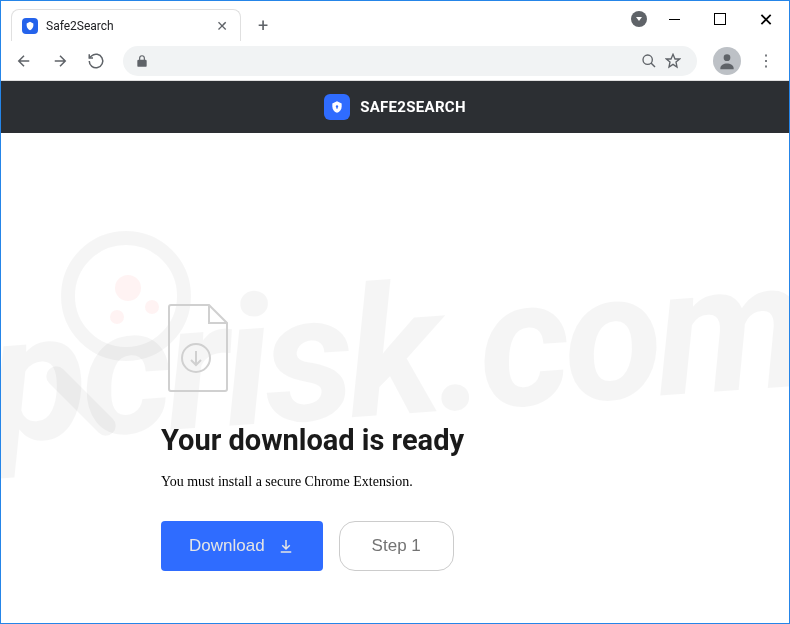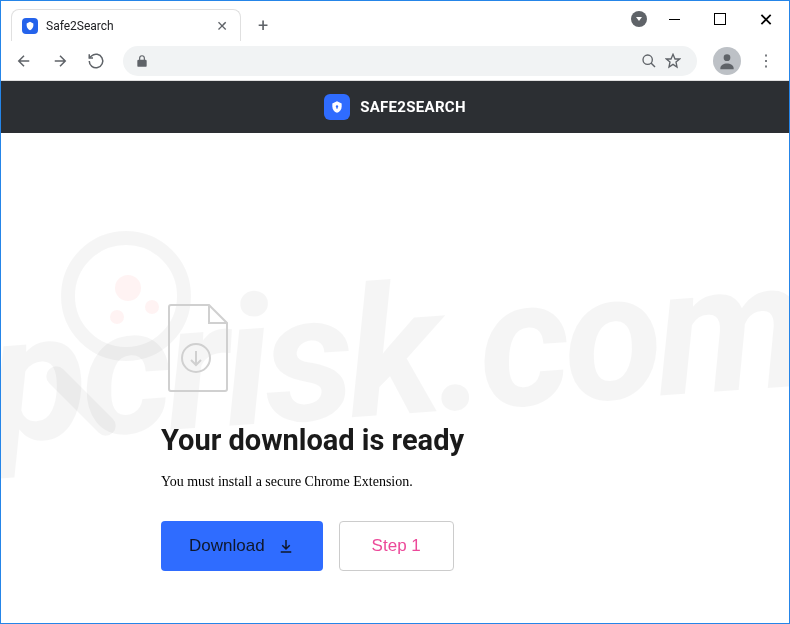--- a/index.html
+++ b/index.html
@@ -50,23 +50,23 @@
 .brand-icon { width: 26px; height: 26px; background: #2f6cff; border-radius: 6px; display: flex; align-items: center; justify-content: center; }
 .brand-icon svg { width: 14px; height: 14px; fill: #fff; }
 .brand-text { color: #fff; font-weight: 700; font-size: 15px; letter-spacing: 0.3px; }
 
 .content { position: relative; z-index: 2; padding: 170px 60px 0 160px; display: flex; gap: 30px; align-items: flex-start; flex-direction: column; }
 .file-icon { width: 70px; height: 90px; flex-shrink: 0; }
 .file-icon svg { width: 100%; height: 100%; }
 .content-text h1 { font-size: 29px; font-weight: 700; color: #1a1a1a; margin-bottom: 14px; }
 .content-text p { font-size: 14px; color: #000000; line-height: 1.6; font-family: Liberation Serif, serif; }
 .buttons { display: flex; gap: 16px; margin-top: 28px; }
-.btn-primary { background: #2f6cff; color: #0f172a; border: none; padding: 14px 28px; font-size: 17px; border-radius: 4px; cursor: pointer; display: flex; align-items: center; gap: 12px; }
+.btn-primary { background: #2f6cff; color: #e5e5e5; border: none; padding: 14px 28px; font-size: 17px; border-radius: 4px; cursor: pointer; display: flex; align-items: center; gap: 12px; }
 .btn-primary svg { width: 18px; height: 18px; }
-.btn-secondary { background: #fff; color: #ec4899; border: 1px solid #ccc; padding: 14px 32px; font-size: 17px; border-radius: 4px; cursor: pointer; }
+.btn-secondary { background: #fff; color: #737373; border: 1px solid #ccc; padding: 14px 32px; font-size: 17px; border-radius: 16px; cursor: pointer; }
 </style>
 </head>
 <body>
 
 <div class="titlebar">
   <div class="tab">
     <span class="tab-favicon">
       <svg viewBox="0 0 24 24">
           <path d="M12 2 4 6v5c0 5 3.4 9.7 8 11 4.6-1.3 8-6 8-11V6l-8-4z"></path>
         </svg>

